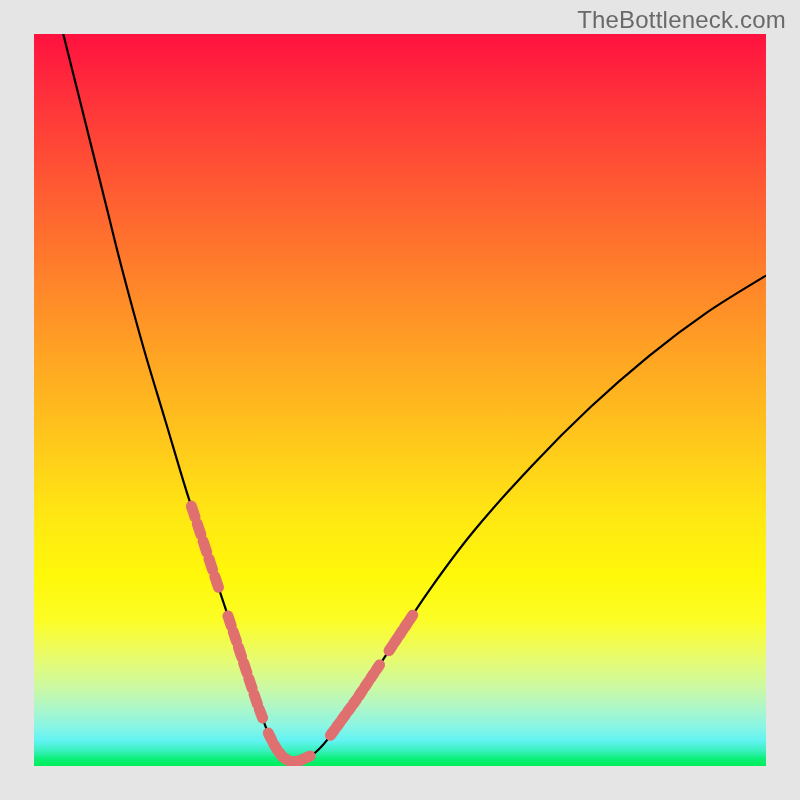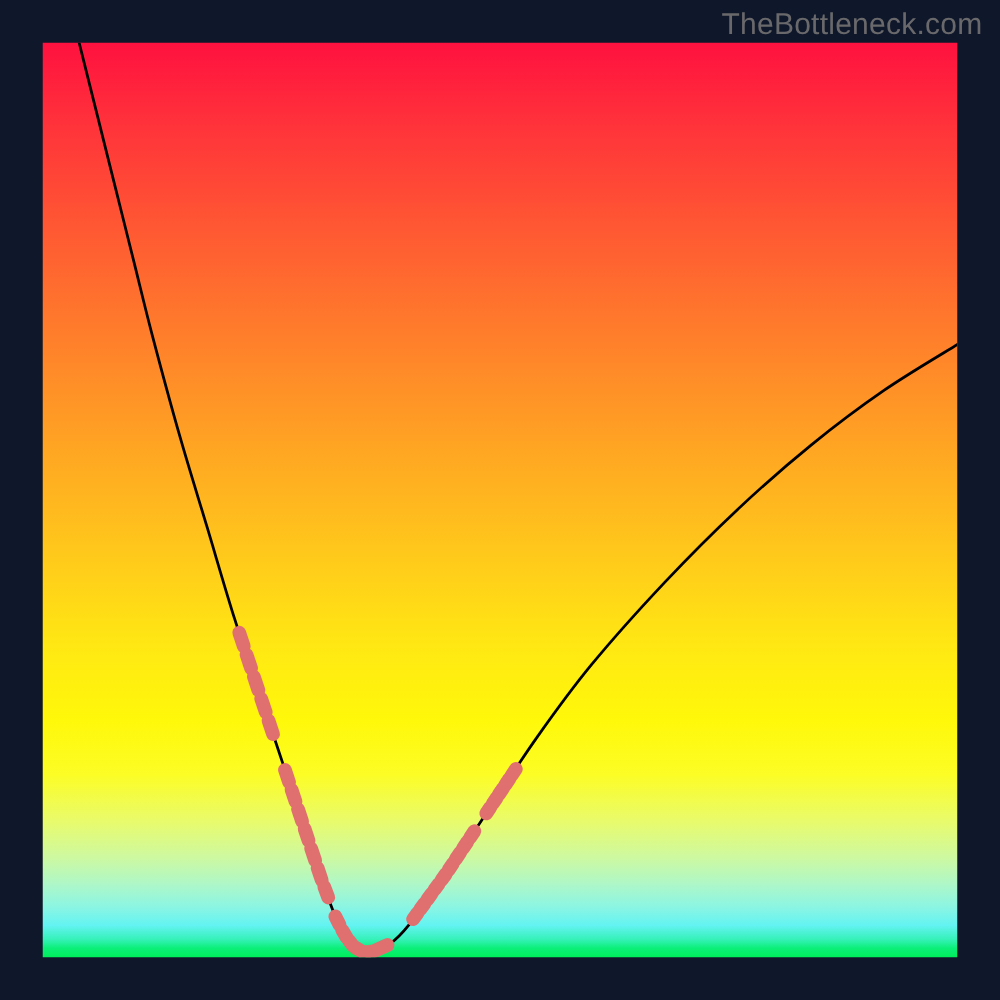--- a/index.html
+++ b/index.html
@@ -10,21 +10,21 @@
     background: #000000;
     overflow: hidden;
     font-family: Arial, Helvetica, sans-serif;
   }
   .frame {
     position: absolute;
     left: 0;
     top: 0;
     width: 800px;
     height: 800px;
-    background: #0f172a;
+    background: #e5e5e5;
   }
   .plot-area {
     position: absolute;
     left: 34px;
     top: 34px;
     width: 732px;
     height: 732px;
     overflow: hidden;
   }
   .gradient {

